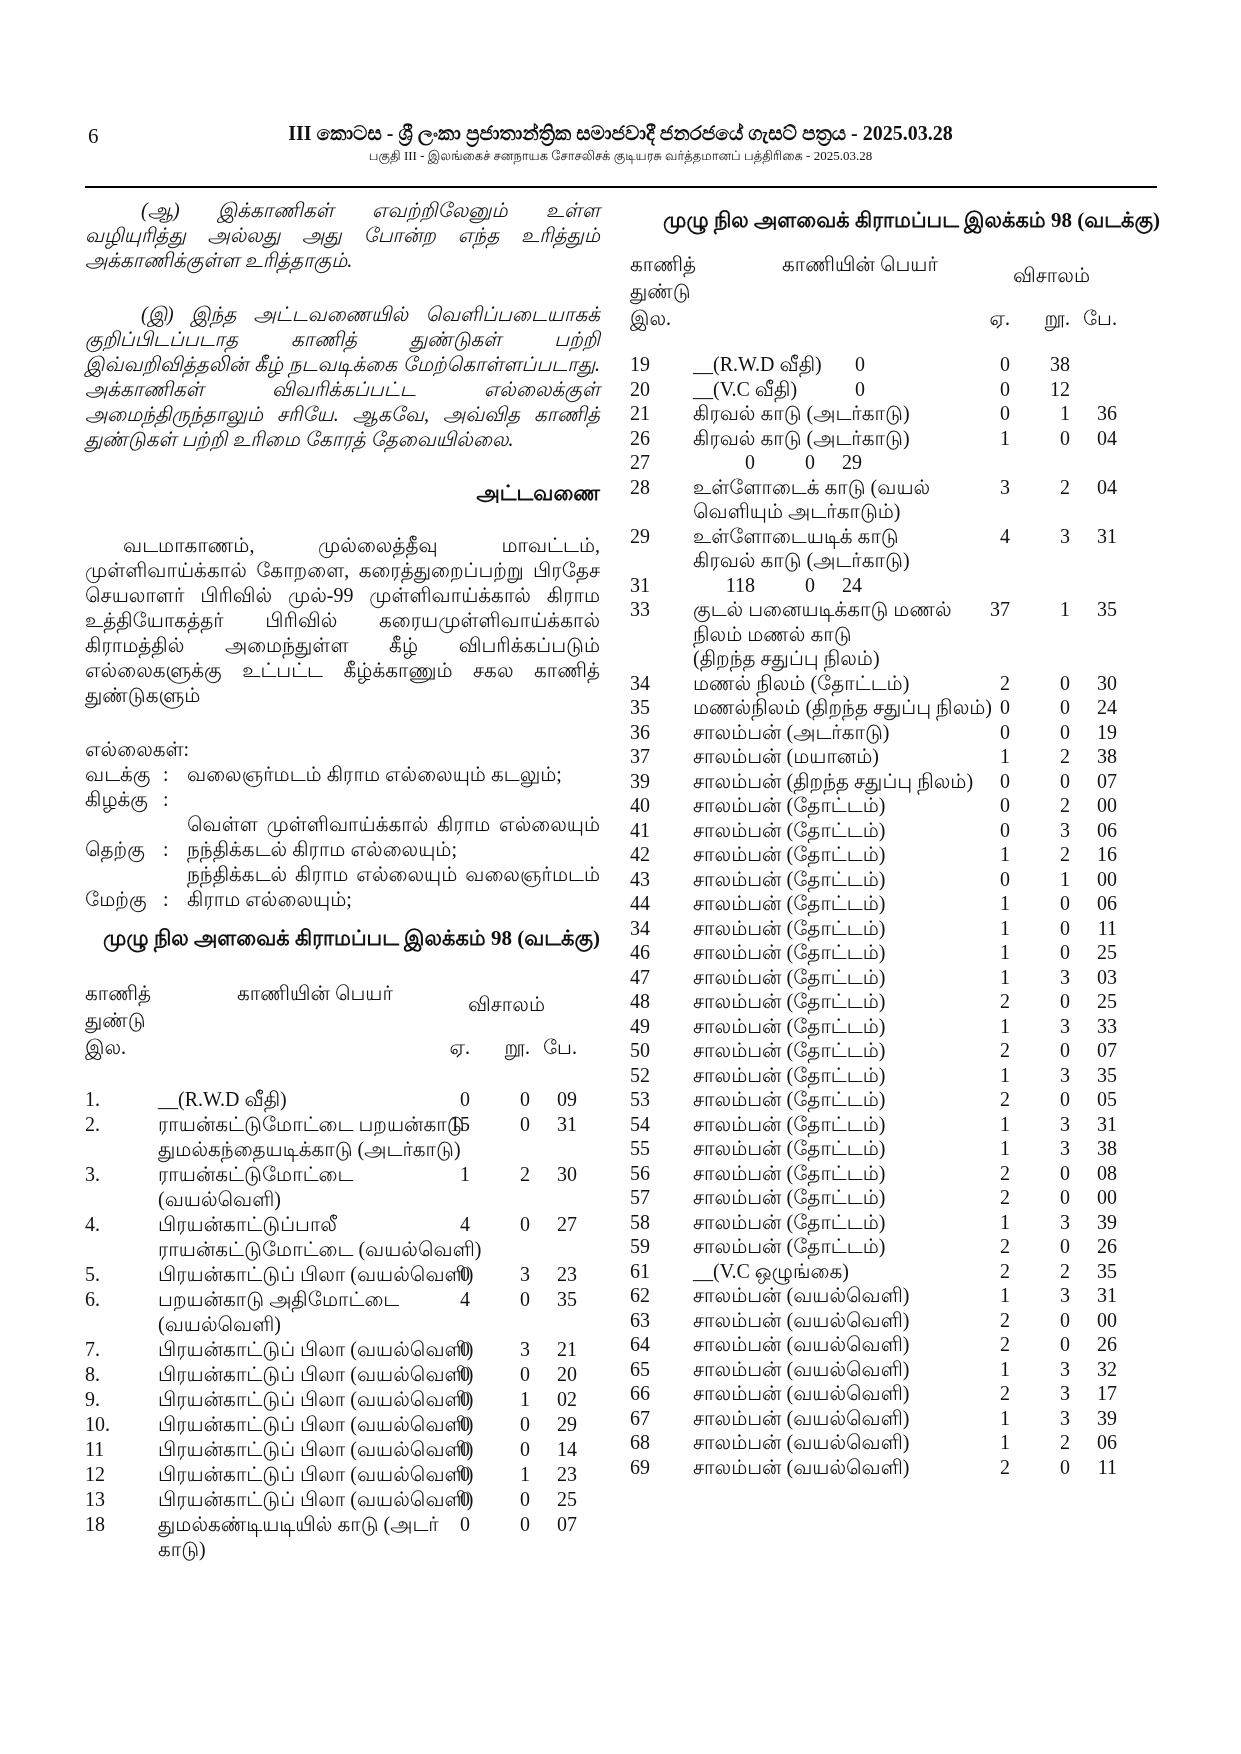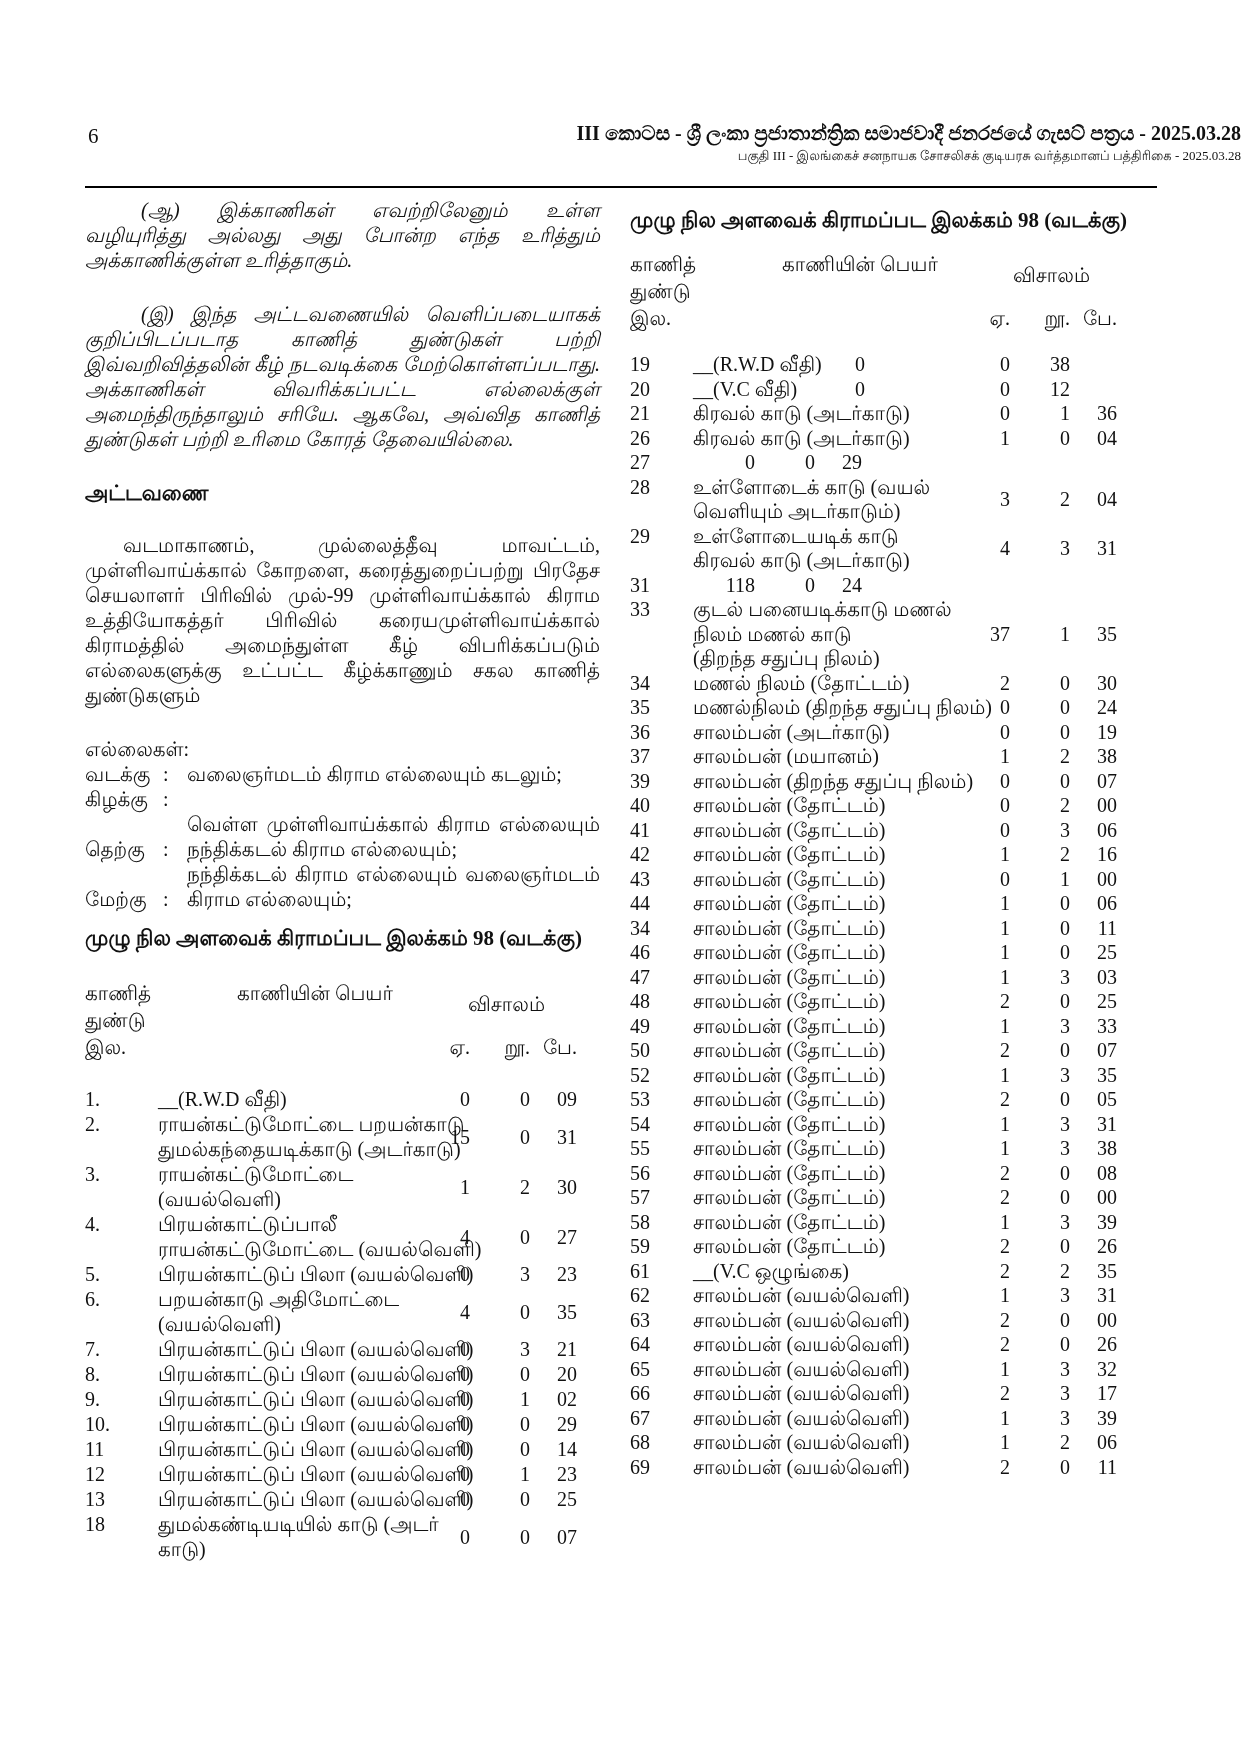--- a/index.html
+++ b/index.html
@@ -6,50 +6,50 @@
   .page{
     position:relative;
     width:1241px;height:1754px;
     background:#ffffff;
     color:#111111;
     font-family:"Liberation Serif","DejaVu Serif",serif;
     overflow:hidden;
   }
   
   .page-num{position:absolute;left:88px;top:124px;font-size:21px;}
-  .hdr{position:absolute;left:0;width:100%;text-align:right;}
+  .hdr{position:absolute;left:0;width:100%;text-align:center;}
   .hdr-line1{top:122px;font-weight:bold;font-size:20px;}
   .hdr-line2{top:148px;font-size:13px;}
   .hdr-rule{position:absolute;left:85px;right:84px;top:186px;border-top:2px solid #000;}
   
   .col{position:absolute;top:198px;font-size:20px;line-height:25px;}
   .col-left{left:85px;width:515px;}
   .col-right{left:630px;width:530px;}
   .para{margin:0 0 29px 0;text-align:justify;}
   .indent{text-indent:56px;font-style:italic;}
   .indent2{text-indent:38px;}
-  .center-bold{font-size:21px;font-weight:bold;text-align:left;margin:24px 0 27px 0;}
+  .center-bold{font-size:21px;font-weight:bold;text-align:right;margin:24px 0 27px 0;}
   .tbl-heading{margin:14px 0 29px 0;}
   .col-right .tbl-heading{margin:10px 0 18px 0;}
   
   .bound-label{margin:0;}
   .bound{display:flex;align-items:flex-end;}
   .bound .lbl{width:78px;flex:none;}
   .bound .colon{width:24px;flex:none;}
   .bound .btxt{flex:1;text-align:justify;}
   
   .t-head{line-height:27px;margin-bottom:26px;}
   .col-right .t-head{margin-bottom:20px;}
   .th-l1{position:relative;}
   .th-name{position:absolute;left:152px;}
   .th-extent{position:absolute;left:383px;margin-top:11px;}
   .th-l3{display:flex;}
   .th-no{flex:1;}
   
-  .t-row{display:flex;align-items:center;}
+  .t-row{display:flex;align-items:flex-start;}
   .col-left  .t-row{line-height:25px;}
   .col-right .t-row{line-height:24.5px;}
   .t-no{flex:none;align-self:flex-start;}
   .col-left  .t-no{width:73px;}
   .col-right .t-no{width:63px;}
   .t-name{flex:1;min-width:0;white-space:nowrap;position:relative;}
   .t-vals{flex:none;display:flex;}
   .col-left  .t-vals{margin-right:23px;}
   .col-right .t-vals{margin-right:43px;}
   .v{text-align:right;display:inline-block;}

